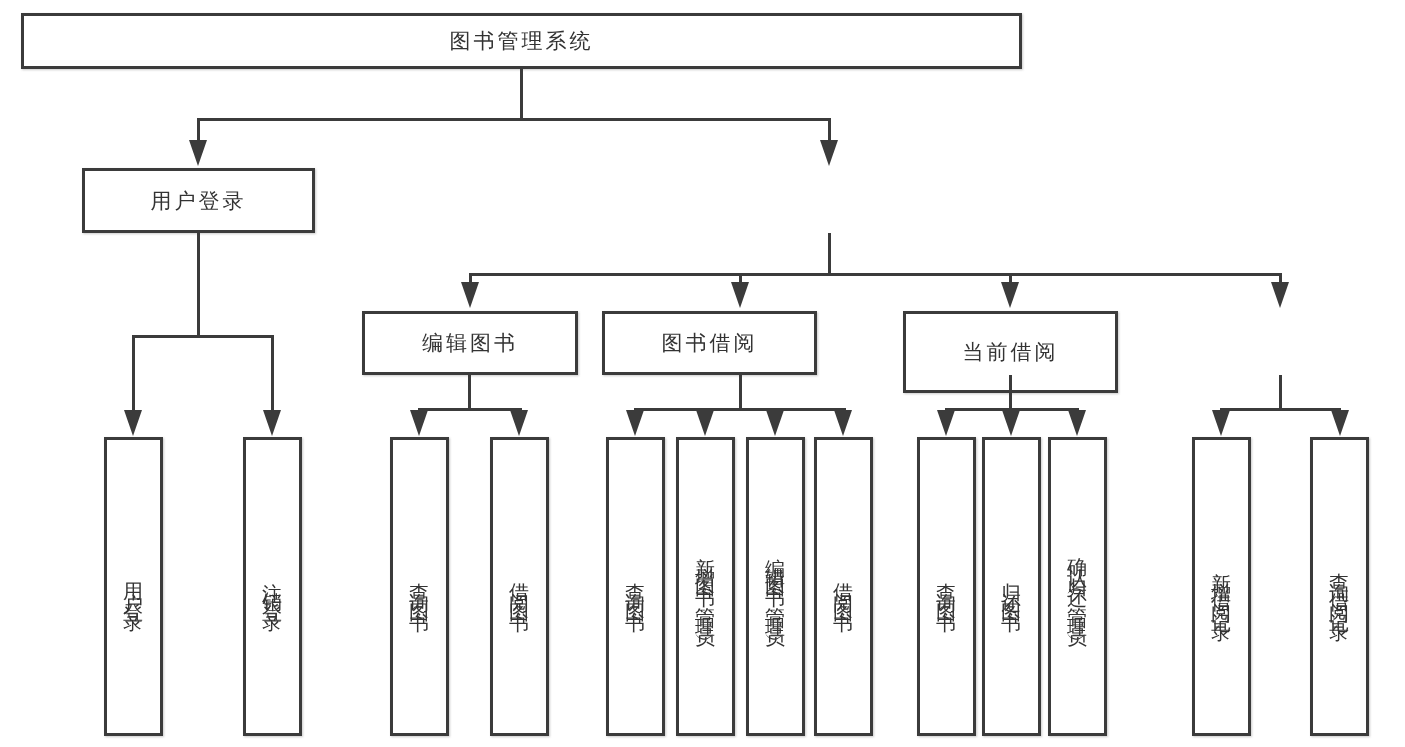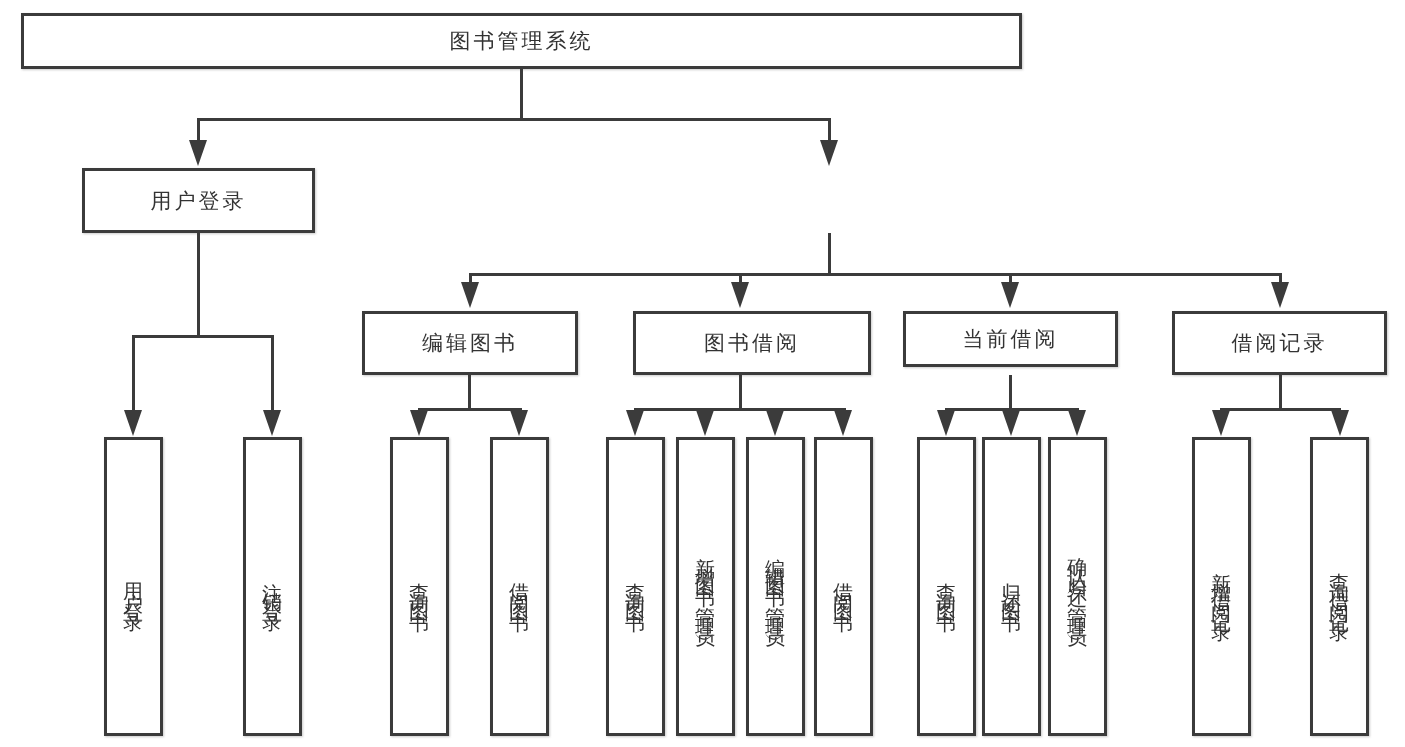--- a/index.html
+++ b/index.html
@@ -41,31 +41,28 @@
 
   <div class="node h" style="left:82px;top:168px;width:233px;height:65px">
     <span>用户登录</span>
   </div>
 
 
   <div class="node h" style="left:362px;top:311px;width:216px;height:64px">
     <span>编辑图书</span>
   </div>
 
-  <div class="node h" style="left:633px;top:311px;width:238px;height:64px">
+  <div class="node h" style="left:602px;top:311px;width:215px;height:64px">
     <span>图书借阅</span>
   </div>
 
-  <div class="node h" style="left:903px;top:311px;width:215px;height:56px">
+  <div class="node h" style="left:903px;top:311px;width:215px;height:82px">
     <span>当前借阅</span>
   </div>
 
-  <div class="node h" style="left:1172px;top:311px;width:215px;height:64px">
-    <span>借阅记录</span>
-  </div>
 
   <div class="node v" style="left:104px;top:437px;width:59px;height:299px">
     <span>用户登录</span>
   </div>
 
   <div class="node v" style="left:243px;top:437px;width:59px;height:299px">
     <span>注销登录</span>
   </div>
 
   <div class="node v" style="left:390px;top:437px;width:59px;height:299px">

